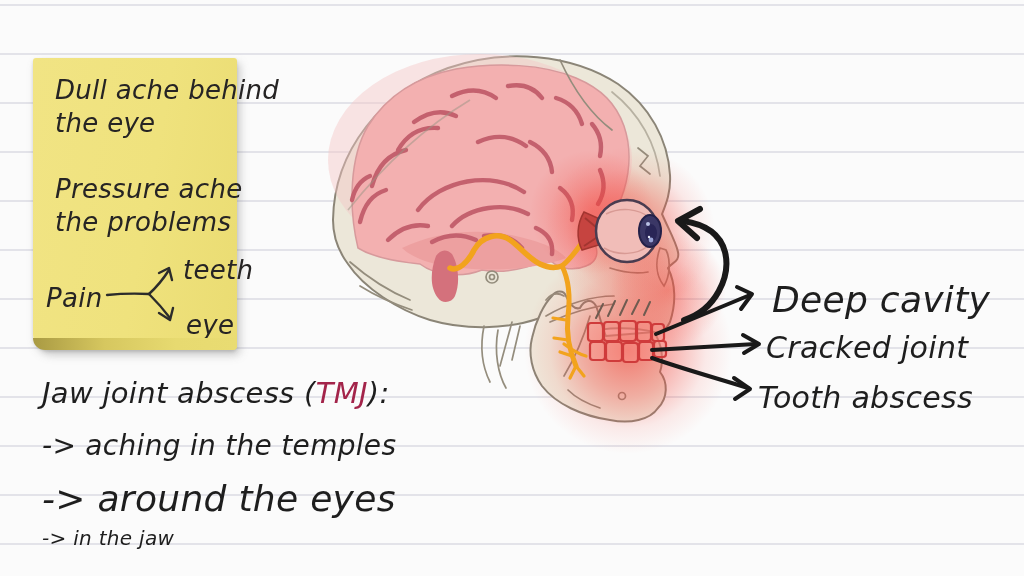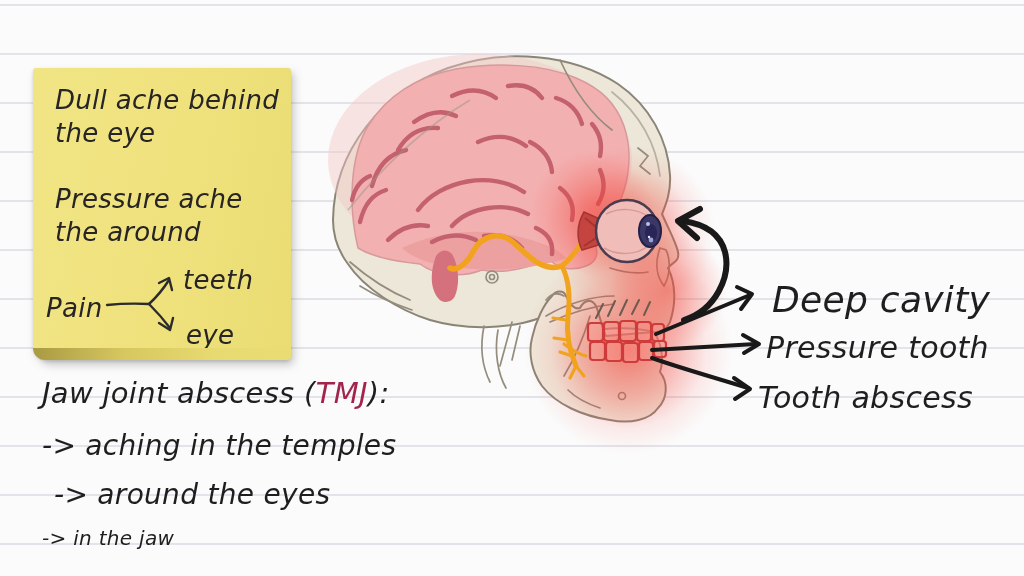--- a/index.html
+++ b/index.html
@@ -13,42 +13,42 @@
   .hw{
     position:absolute;
     font-style:italic;
     color:#1e1e1e;
     letter-spacing:.3px;
     white-space:nowrap;
   }
   .hw .blk{display:block;}
   
   .note{
-    position:absolute;left:33px;top:68px;width:258px;height:292px;
+    position:absolute;left:33px;top:58px;width:204px;height:292px;
     background:linear-gradient(100deg,#f1e484 0%,#efe27d 55%,#eadc72 100%);
     border-radius:3px 3px 5px 16px;
     box-shadow:3px 5px 8px rgba(110,110,110,.35), 0 2px 3px rgba(120,120,120,.25);
   }
   .note::after{
     content:"";position:absolute;left:0;right:0;bottom:0;height:12px;
     background:linear-gradient(to right,#a99a43 0%,#d6c75f 35%,#e7da70 70%,#e9dc72 100%);
     border-radius:0 0 5px 16px;
   }
   .note .hw{font-size:26px;line-height:33px;color:#262424;}
   .note-p1{left:22px;top:16px;}
   .note-p2{left:22px;top:115px;}
   .note-teeth{left:150px;top:196px;}
   .note-pain{left:13px;top:224px;}
   .note-eye{left:153px;top:251px;}
   .fork-svg{position:absolute;left:64px;top:198px;}
   
   .tmj-heading{left:42px;top:376px;font-size:29px;}
   .tmj-accent{color:#a3244a;}
   .tmj-item-0{left:42px;top:429px;font-size:28px;}
-  .tmj-item-1{left:54px;top:478px;font-size:28px;}
+  .tmj-item-1{left:42px;top:478px;font-size:36px;}
   .tmj-item-2{left:42px;top:526px;font-size:20px;}
   
   .cause-0{left:772px;top:279px;font-size:36px;}
   .cause-1{left:766px;top:330px;font-size:30px;}
   .cause-2{left:758px;top:380px;font-size:30px;}
   .art{position:absolute;left:0;top:0;}
 </style>
 </head>
 <body>
 
@@ -219,21 +219,21 @@
     </g>
   </svg>
 
   <div class="note">
     <div class="hw note-p1">
       <span class="blk">Dull ache behind</span>
       <span class="blk">the eye</span>
     </div>
     <div class="hw note-p2">
       <span class="blk">Pressure ache</span>
-      <span class="blk">the around</span>
+      <span class="blk">the problems</span>
     </div>
     <div class="hw note-teeth">teeth</div>
     <div class="hw note-pain">Pain</div>
     <div class="hw note-eye">eye</div>
     <svg class="fork-svg" width="88" height="78" viewBox="0 0 88 78">
       <g fill="none" stroke="#2b2b2b" stroke-width="2.4" stroke-linecap="round" stroke-linejoin="round">
         <path d="M10 39 Q30 37 52 38"></path>
         <path d="M52 38 Q63 28 72 14"></path>
         <path d="M62 17 L72 12 L75 24"></path>
         <path d="M52 38 Q64 50 73 62"></path>
@@ -243,16 +243,16 @@
   </div>
 
   <div class="hw tmj-heading">
     <span>Jaw joint abscess (</span><span class="tmj-accent">TMJ</span><span>):</span>
   </div>
   <div class="hw tmj-item-0">-&gt; aching in the temples</div>
   <div class="hw tmj-item-1">-&gt; around the eyes</div>
   <div class="hw tmj-item-2">-&gt; in the jaw</div>
 
   <div class="hw cause-0">Deep cavity</div>
-  <div class="hw cause-1">Pressure tooth</div>
+  <div class="hw cause-1">Cracked joint</div>
   <div class="hw cause-2">Tooth abscess</div>
 
 </div>
 
 </body></html>

